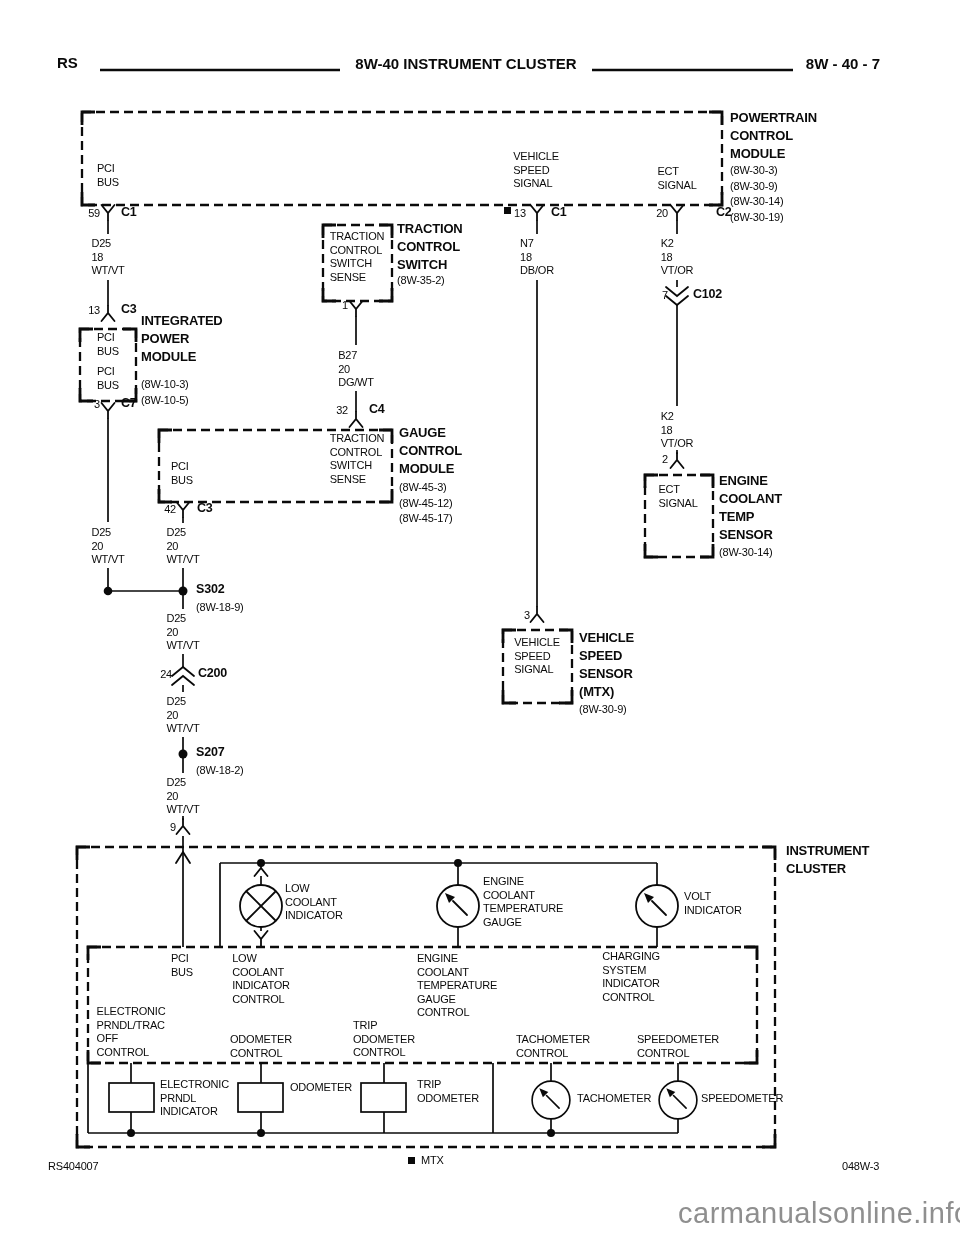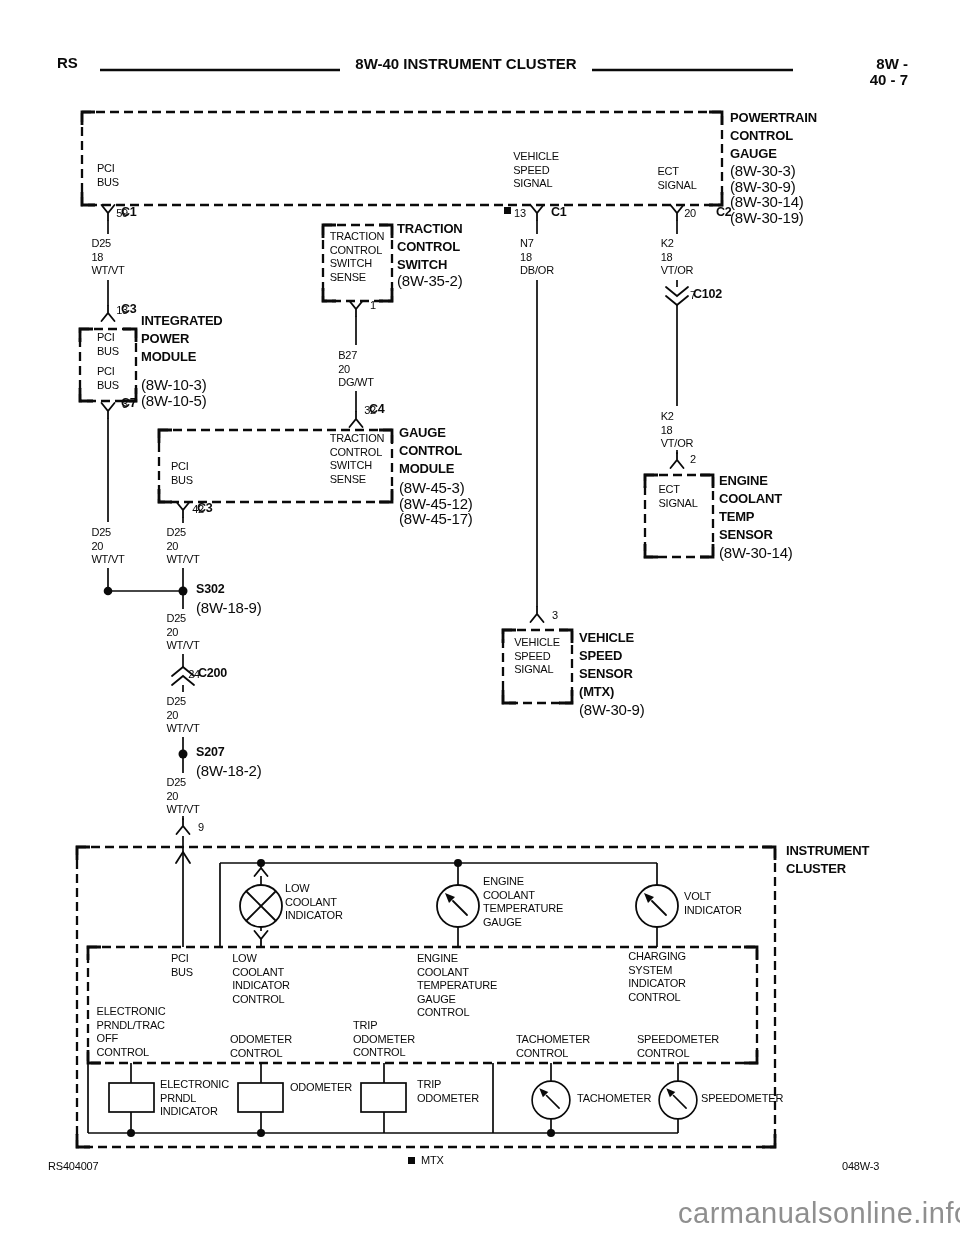--- a/index.html
+++ b/index.html
@@ -8,23 +8,23 @@
   svg{position:absolute;left:0;top:0;}
   .w{stroke:#0a0a0a;stroke-width:1.7;fill:none;}
   .wf{stroke:#0a0a0a;stroke-width:1.7;fill:#ffffff;}
   .db{stroke:#0a0a0a;stroke-width:2.3;fill:none;stroke-dasharray:9 5;}
   .cb{stroke:#0a0a0a;stroke-width:2.8;fill:none;}
   .hr{stroke:#0a0a0a;stroke-width:2.7;}
   .sym{stroke:#0a0a0a;stroke-width:1.8;fill:none;stroke-linecap:round;}
   .nf{fill:#0a0a0a;stroke:none;}
   .t{position:absolute;white-space:pre-line;font-size:11px;line-height:13.5px;letter-spacing:-0.2px;}
   .c{transform:translateX(-50%);text-align:left;}
-  .rr{transform:translateX(-100%);text-align:right;margin-left:28px;}
+  .rr{transform:translateX(-100%);text-align:right;}
   .ttl{font-weight:bold;font-size:13px;line-height:18px;letter-spacing:-0.2px;}
-  .refs{font-size:15px;line-height:15.5px;}
+  .refs{font-size:11px;line-height:15.5px;}
   .cn{font-weight:bold;font-size:12.5px;line-height:13px;}
   .pn{font-size:11px;line-height:12px;}
   .hdr{font-weight:bold;font-size:15px;line-height:16px;letter-spacing:0;}
   .wm{font-size:29px;line-height:30px;letter-spacing:0.5px;}
 </style>
 </head>
 <body>
 
 <div class="page">
 
@@ -182,21 +182,21 @@
 
 <div class="t c" style="left:108px;top:162px">PCI
 BUS</div>
 <div class="t c" style="left:536px;top:150px">VEHICLE
 SPEED
 SIGNAL</div>
 <div class="t c" style="left:677px;top:165px">ECT
 SIGNAL</div>
 <div class="t ttl" style="left:730px;top:109px">POWERTRAIN
 CONTROL
-GAUGE</div>
+MODULE</div>
 <div class="t refs" style="left:730px;top:163px">(8W-30-3)
 (8W-30-9)
 (8W-30-14)
 (8W-30-19)</div>
 <div class="t pn rr" style="left:100px;top:207px">59</div>
 <div class="t cn" style="left:121px;top:206px">C1</div>
 <div class="t pn" style="left:514px;top:207px">13</div>
 <div class="t cn" style="left:551px;top:206px">C1</div>
 <div class="t pn rr" style="left:668px;top:207px">20</div>
 <div class="t cn" style="left:716px;top:206px">C2</div>
@@ -317,21 +317,21 @@
 BUS</div>
 <div class="t c" style="left:261px;top:952px">LOW
 COOLANT
 INDICATOR
 CONTROL</div>
 <div class="t c" style="left:457px;top:952px">ENGINE
 COOLANT
 TEMPERATURE
 GAUGE
 CONTROL</div>
-<div class="t c" style="left:657px;top:950px">CHARGING
+<div class="t c" style="left:631px;top:950px">CHARGING
 SYSTEM
 INDICATOR
 CONTROL</div>
 <div class="t c" style="left:131px;top:1005px">ELECTRONIC
 PRNDL/TRAC
 OFF
 CONTROL</div>
 <div class="t c" style="left:261px;top:1033px">ODOMETER
 CONTROL</div>
 <div class="t c" style="left:384px;top:1019px">TRIP

